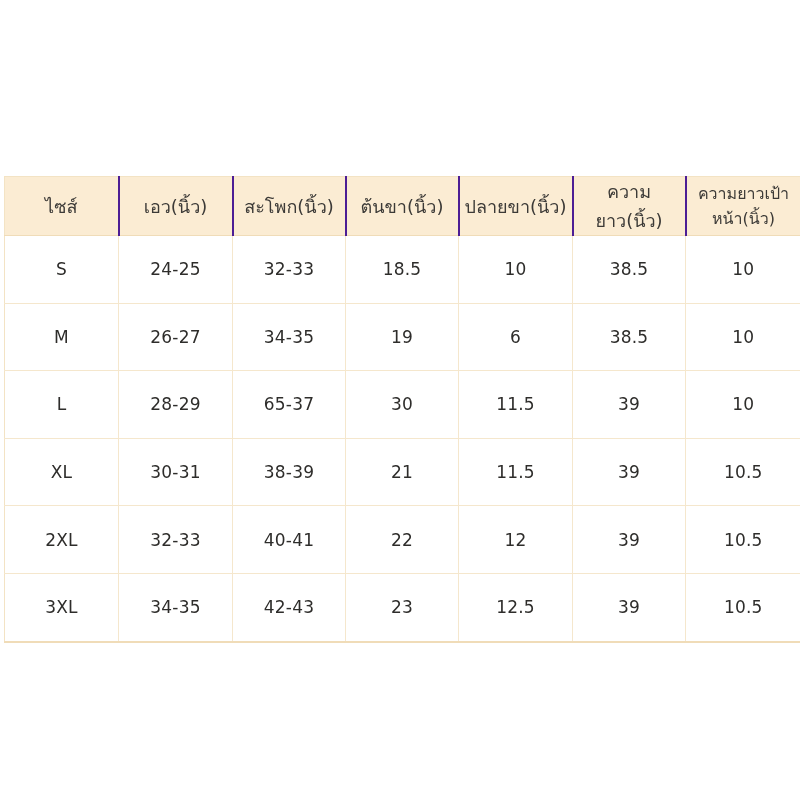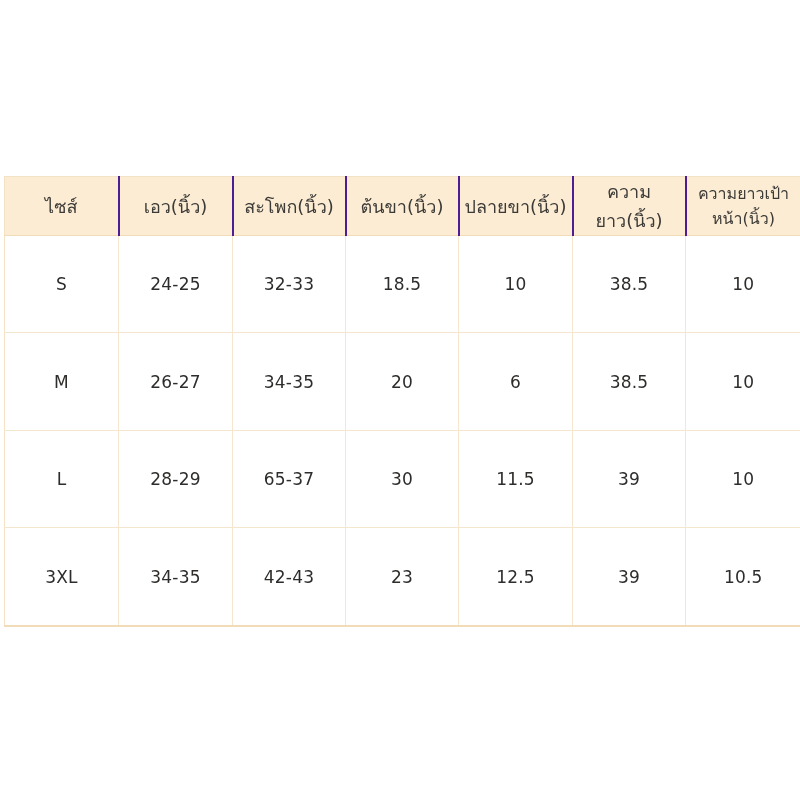--- a/index.html
+++ b/index.html
@@ -124,33 +124,51 @@
           <td>32-33</td>
           <td>18.5</td>
           <td>10</td>
           <td>38.5</td>
           <td class="col-last">10</td>
         </tr>
         <tr>
           <td>M</td>
           <td>26-27</td>
           <td>34-35</td>
-          <td>20</td>
+          <td>19</td>
           <td>6</td>
           <td>38.5</td>
           <td class="col-last">10</td>
         </tr>
         <tr>
           <td>L</td>
           <td>28-29</td>
           <td>65-37</td>
           <td>30</td>
           <td>11.5</td>
           <td>39</td>
           <td class="col-last">10</td>
+        </tr>
+        <tr>
+          <td>XL</td>
+          <td>30-31</td>
+          <td>38-39</td>
+          <td>21</td>
+          <td>11.5</td>
+          <td>39</td>
+          <td class="col-last">10.5</td>
+        </tr>
+        <tr>
+          <td>2XL</td>
+          <td>32-33</td>
+          <td>40-41</td>
+          <td>22</td>
+          <td>12</td>
+          <td>39</td>
+          <td class="col-last">10.5</td>
         </tr>
         <tr>
           <td>3XL</td>
           <td>34-35</td>
           <td>42-43</td>
           <td>23</td>
           <td>12.5</td>
           <td>39</td>
           <td class="col-last">10.5</td>
         </tr>

